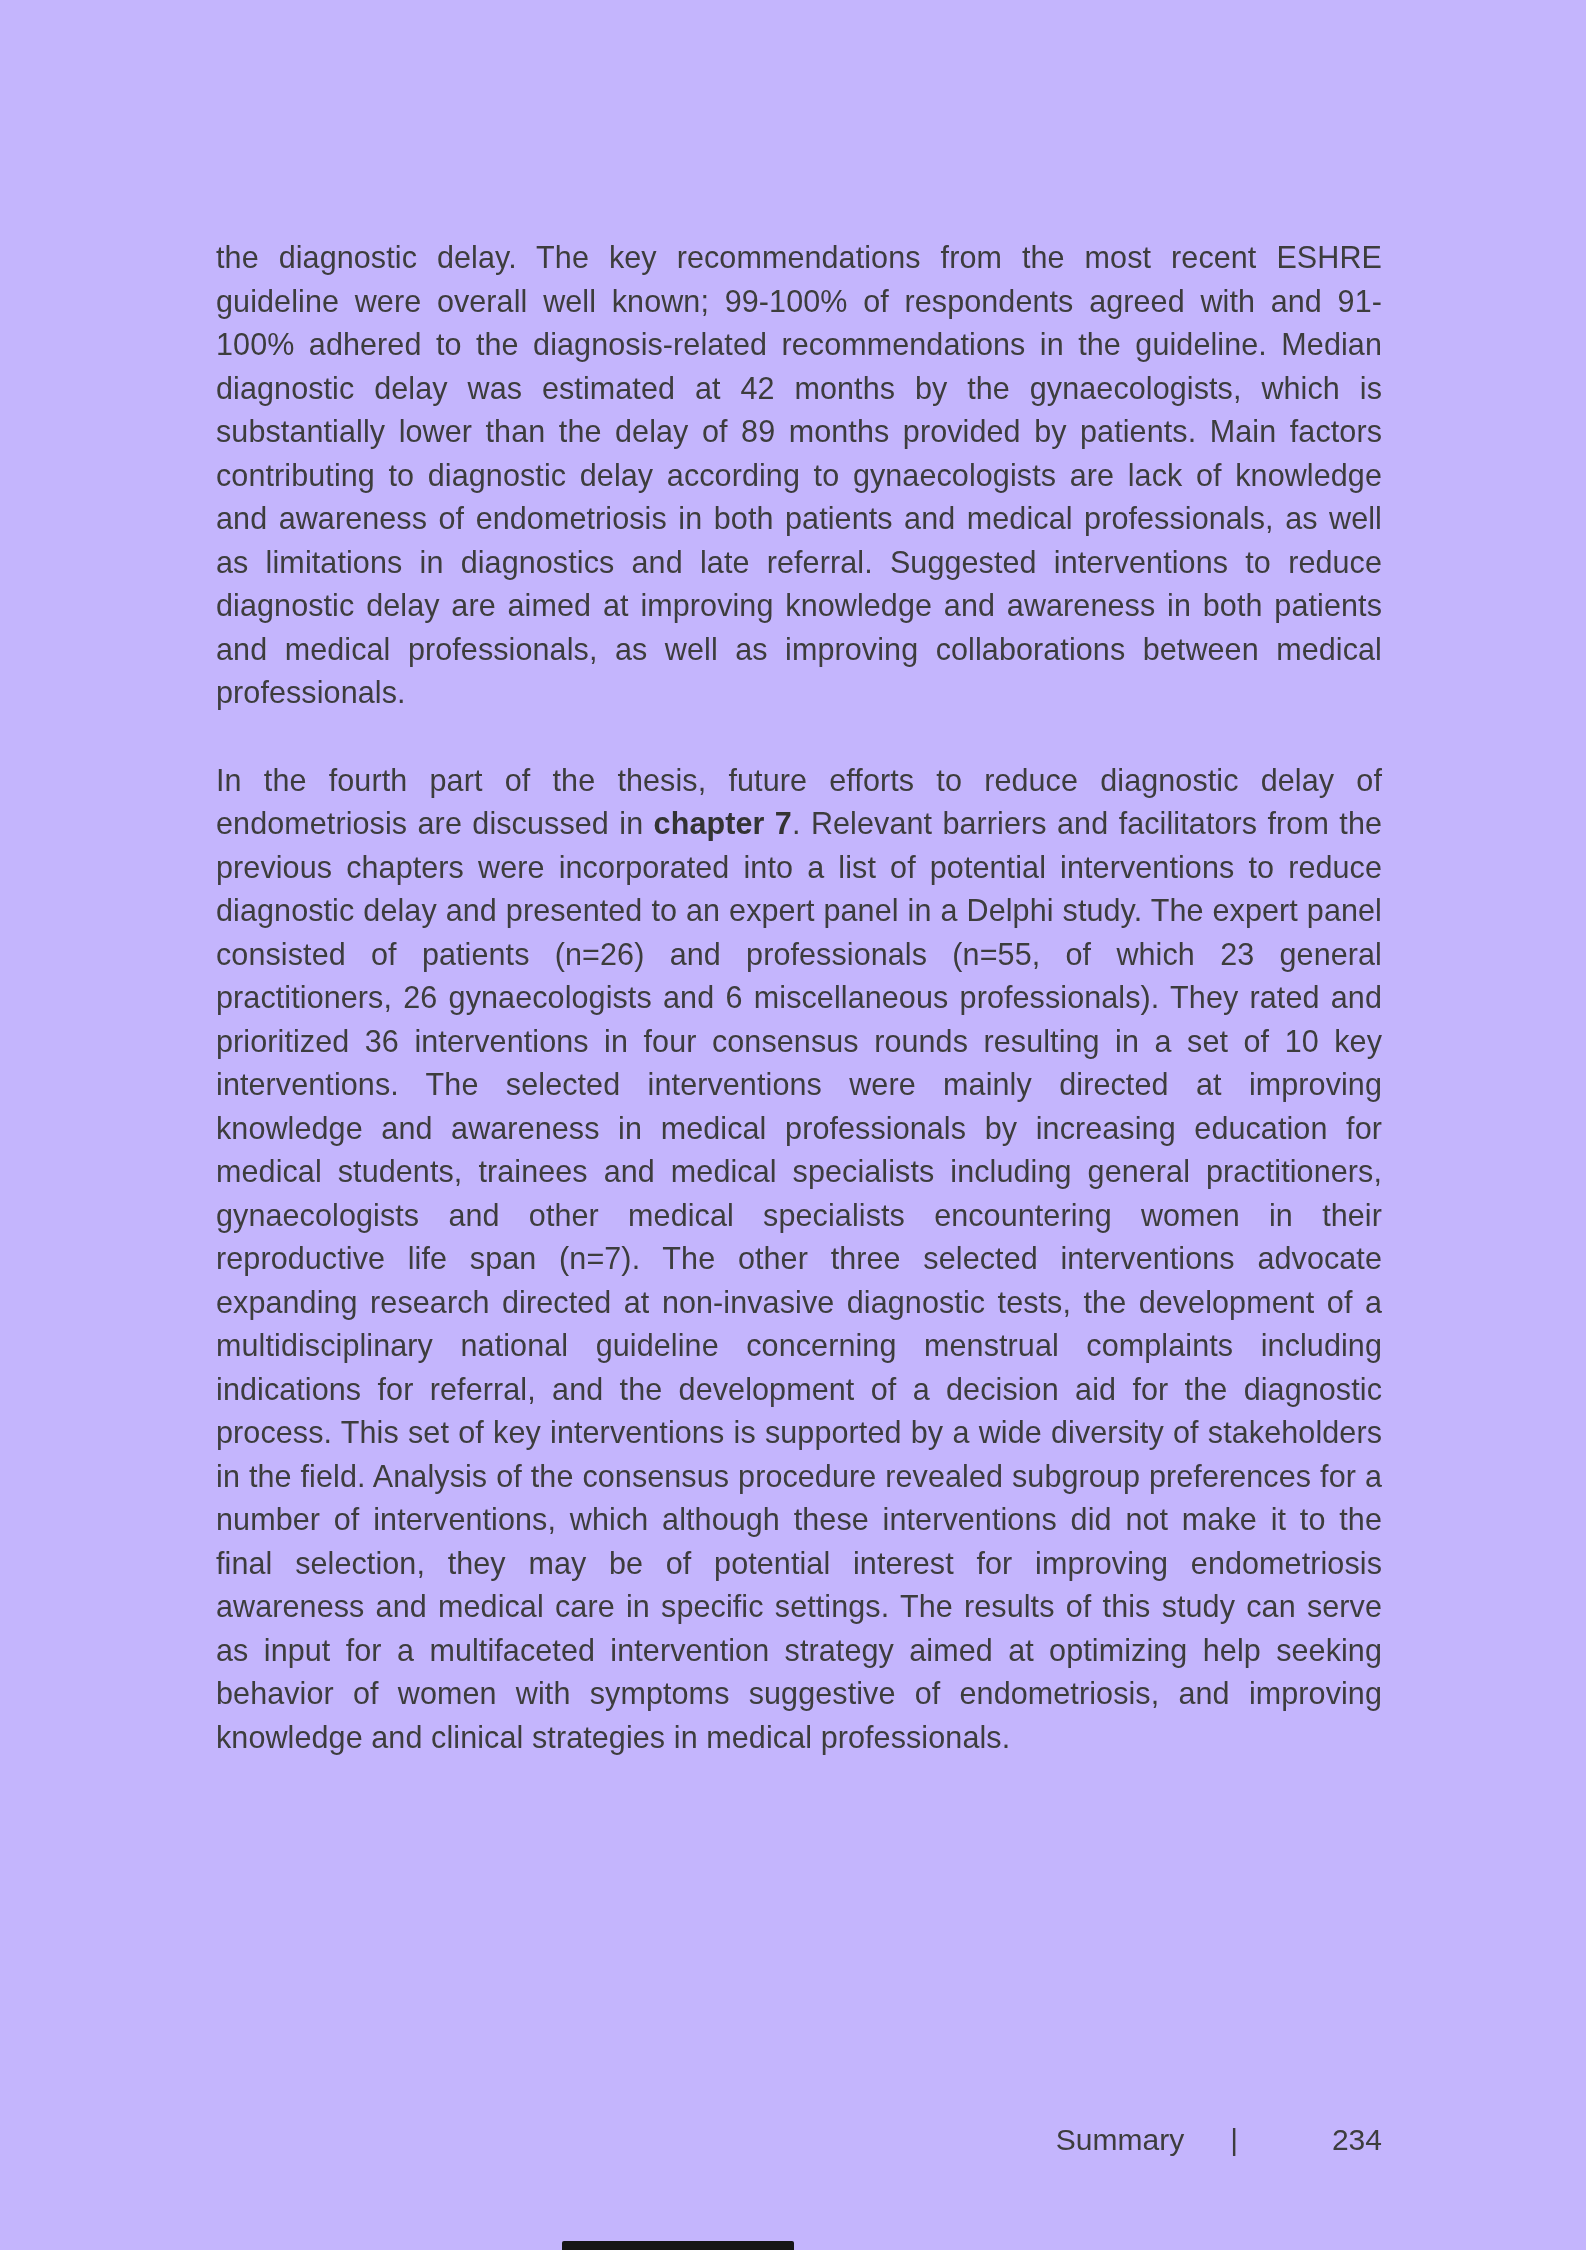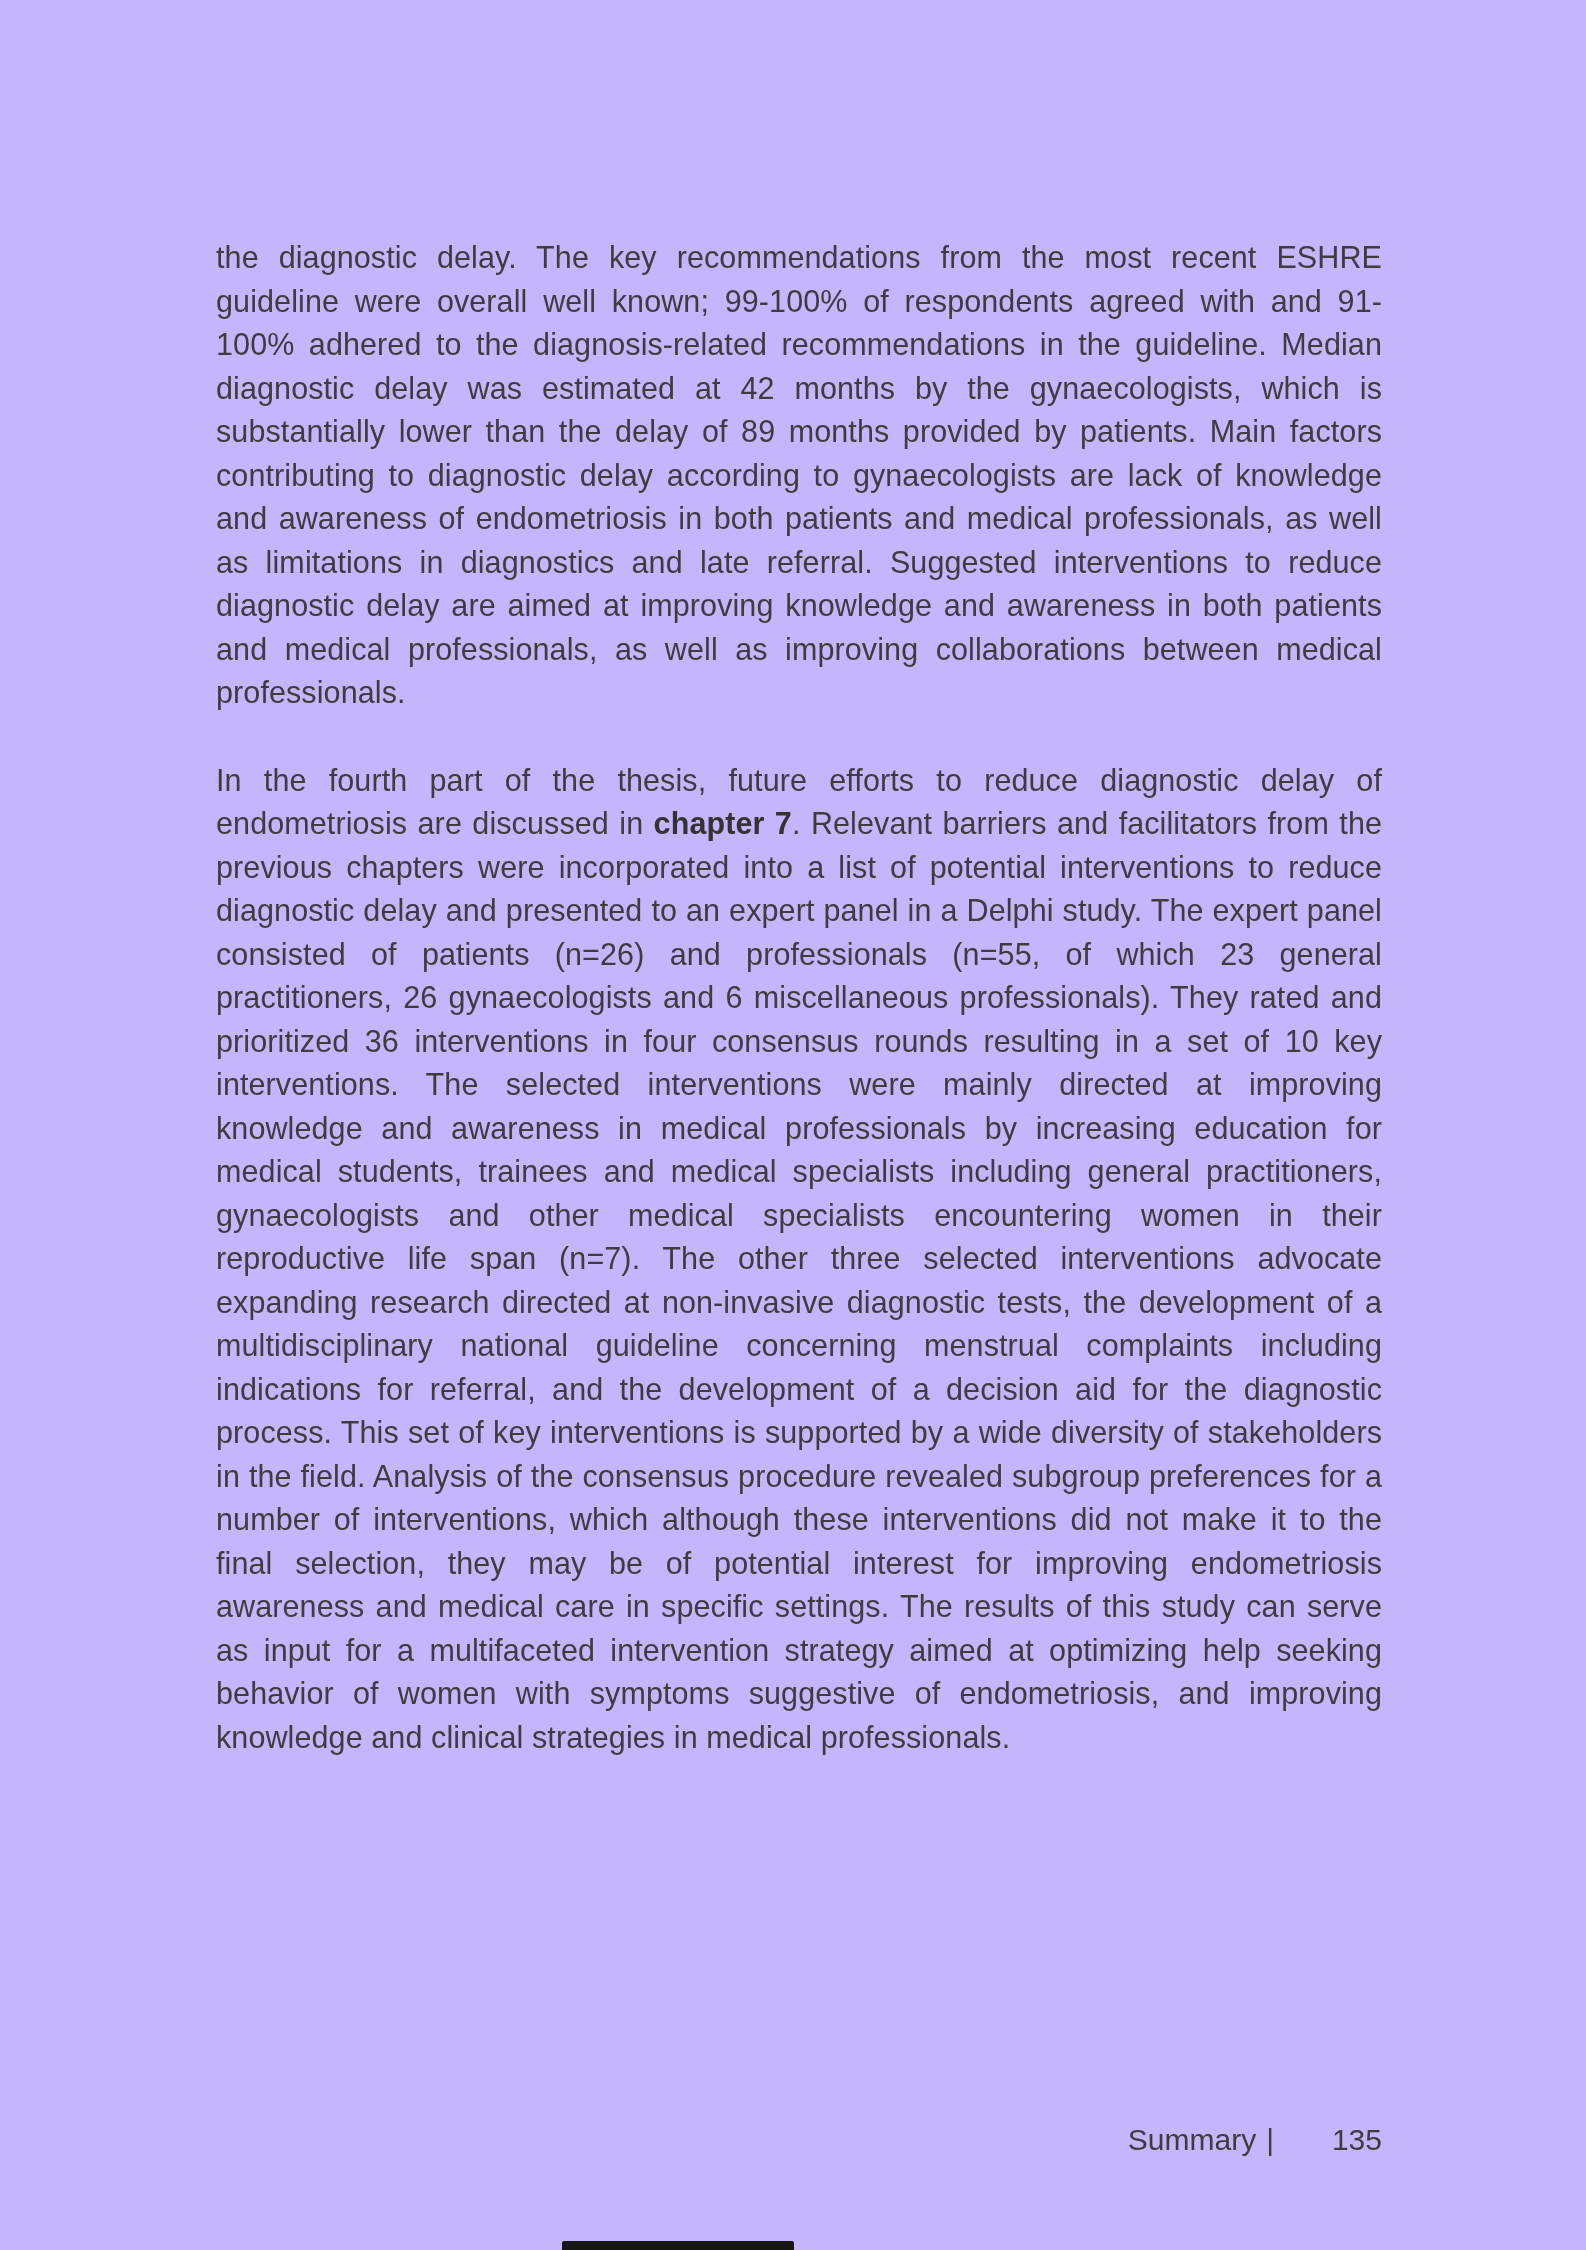--- a/index.html
+++ b/index.html
@@ -43,20 +43,21 @@
   .footer {
     position: absolute;
     right: 204px;
     top: 2122px;
     font-size: 30px;
     line-height: 36px;
     color: #3d3d3d;
     display: flex;
     align-items: baseline;
     white-space: pre;
+    gap: 36px;
   }
   .footer .divider {
     margin-left: 10px;
   }
   .footer .page-number {
     margin-left: 58px;
   }
   .scan-artifact {
     position: absolute;
     left: 562px;
@@ -74,18 +75,18 @@
 
   <main class="content">
     <p>the diagnostic delay. The key recommendations from the most recent ESHRE guideline were overall well known; 99-100% of respondents agreed with and 91-100% adhered to the diagnosis-related recommendations in the guideline. Median diagnostic delay was estimated at 42 months by the gynaecologists, which is substantially lower than the delay of 89 months provided by patients. Main factors contributing to diagnostic delay according to gynaecologists are lack of knowledge and awareness of endometriosis in both patients and medical professionals, as well as limitations in diagnostics and late referral. Suggested interventions to reduce diagnostic delay are aimed at improving knowledge and awareness in both patients and medical professionals, as well as improving collaborations between medical professionals.</p>
 
     <p><span>In the fourth part of the thesis, future efforts to reduce diagnostic delay of endometriosis are discussed in </span><strong>chapter 7</strong><span>. Relevant barriers and facilitators from the previous chapters were incorporated into a list of potential interventions to reduce diagnostic delay and presented to an expert panel in a Delphi study. The expert panel consisted of patients (n=26) and professionals (n=55, of which 23 general practitioners, 26 gynaecologists and 6 miscellaneous professionals). They rated and prioritized 36 interventions in four consensus rounds resulting in a set of 10 key interventions. The selected interventions were mainly directed at improving knowledge and awareness in medical professionals by increasing education for medical students, trainees and medical specialists including general practitioners, gynaecologists and other medical specialists encountering women in their reproductive life span (n=7). The other three selected interventions advocate expanding research directed at non-invasive diagnostic tests, the development of a multidisciplinary national guideline concerning menstrual complaints including indications for referral, and the development of a decision aid for the diagnostic process. This set of key interventions is supported by a wide diversity of stakeholders in the field. Analysis of the consensus procedure revealed subgroup preferences for a number of interventions, which although these interventions did not make it to the final selection, they may be of potential interest for improving endometriosis awareness and medical care in specific settings. The results of this study can serve as input for a multifaceted intervention strategy aimed at optimizing help seeking behavior of women with symptoms suggestive of endometriosis, and improving knowledge and clinical strategies in medical professionals.</span></p>
   </main>
 
   <footer class="footer">
     <span class="section-label">Summary</span>
     <span class="divider">|</span>
-    <span class="page-number">135</span>
+    <span class="page-number">234</span>
   </footer>
 
   <div class="scan-artifact"></div>
 
 </div>
 
 </body></html>

